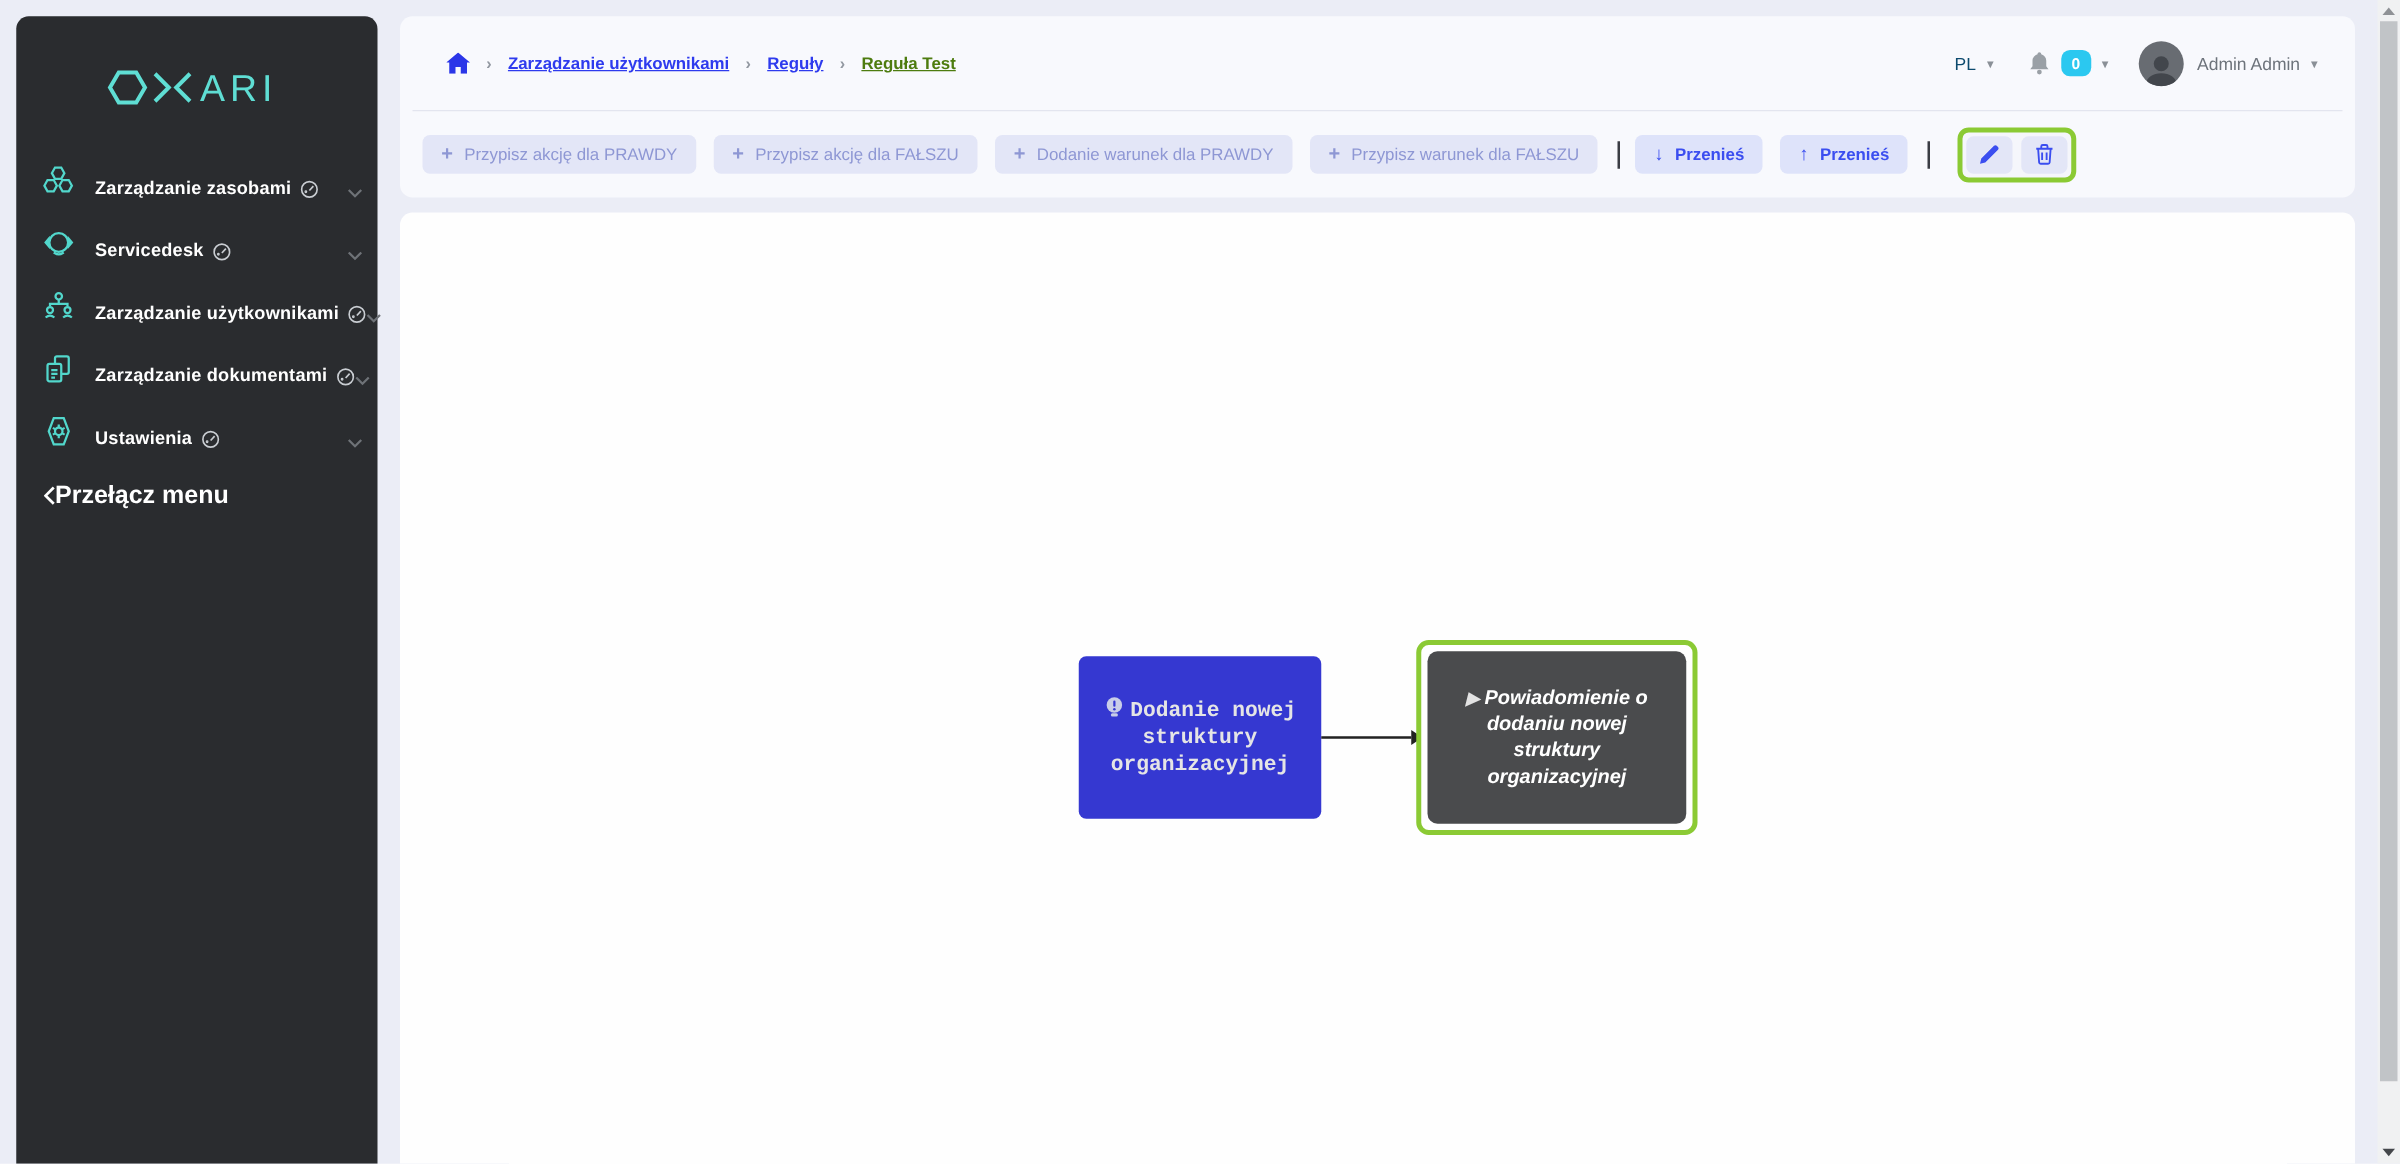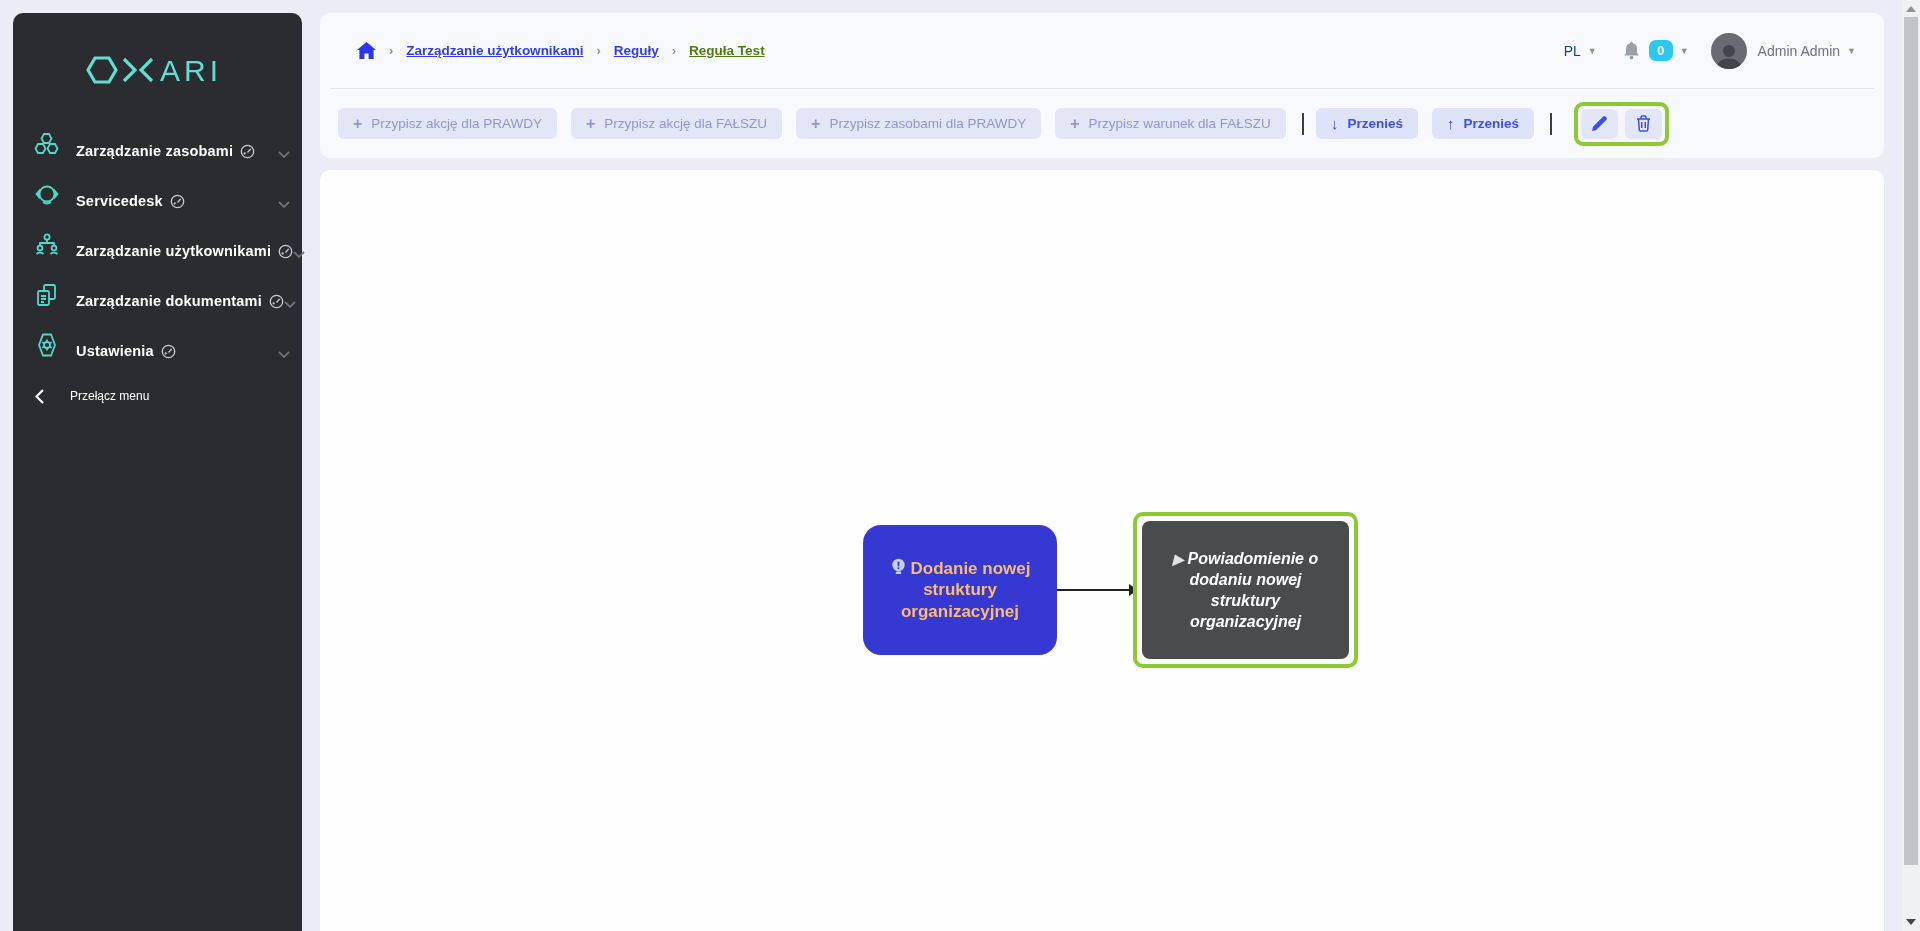--- a/index.html
+++ b/index.html
@@ -24,21 +24,21 @@
     padding:0 12px 0 20px; cursor:pointer;
   }
   .mi-icon { width:28px; height:28px; margin-right:15px; flex:0 0 28px; display:flex; align-items:center; justify-content:center; }
   .mi-label { font-weight:700; font-size:14.5px; letter-spacing:.2px; white-space:nowrap; }
   .mi-gauge { margin-left:7px; display:flex; }
   .mi-chevron { margin-left:auto; display:flex; }
   .menu-toggle {
     margin-top:14px; height:46px; display:flex; align-items:center;
     padding:0 20px 0 22px; cursor:pointer;
   }
-  .menu-toggle .tg-label { font-weight:400; font-size:12px; margin-left:26px; }
+  .menu-toggle .tg-label { font-weight:700; font-size:20px; }
 
   
   .topcard {
     position:absolute; left:320px; top:13px; width:1564px; height:145px;
     background:#f8f9fd; border-radius:10px;
   }
   .breadcrumb-row {
     height:75px; display:flex; align-items:center;
     padding:0 28px 0 37px;
   }
@@ -91,23 +91,23 @@
     display:flex; align-items:center; justify-content:center; cursor:pointer;
   }
 
   
   .canvas {
     position:absolute; left:320px; top:170px; width:1564px; height:761px;
     background:#fefefe; border-radius:10px 10px 0 0;
   }
   .node-trigger {
     position:absolute; left:543px; top:355px; width:194px; height:130px;
-    background:#3538d1; border-radius:18px; color:#fdba74;
+    background:#3538d1; border-radius:6px; color:#e5e5e5;
     display:flex; align-items:center; justify-content:center; text-align:center;
-    font-size:17px; font-weight:600; line-height:1.25; padding:8px 14px; cursor:pointer;
+    font-size:17px; font-weight:600; line-height:1.25; padding:8px 14px; cursor:pointer;font-family:Liberation Mono, monospace;
   }
   .node-trigger .bulb { display:inline-block; vertical-align:-3px; margin-right:4px; }
   .edge {
     position:absolute; left:737px; top:419px; width:72px; height:2px; background:#222;
   }
   .edge-head {
     position:absolute; left:809px; top:414px;
     width:0; height:0; border-left:9px solid #222;
     border-top:6px solid transparent; border-bottom:6px solid transparent;
   }
@@ -328,21 +328,21 @@
     <button class="btn btn-muted">
       <span class="plus">+</span>
       <span>Przypisz akcję dla PRAWDY</span>
     </button>
     <button class="btn btn-muted">
       <span class="plus">+</span>
       <span>Przypisz akcję dla FAŁSZU</span>
     </button>
     <button class="btn btn-muted">
       <span class="plus">+</span>
-      <span>Przypisz zasobami dla PRAWDY</span>
+      <span>Dodanie warunek dla PRAWDY</span>
     </button>
     <button class="btn btn-muted">
       <span class="plus">+</span>
       <span>Przypisz warunek dla FAŁSZU</span>
     </button>
 
     <span class="vdiv"></span>
 
     <button class="btn btn-primary">
       <span class="arrow">↓</span>

